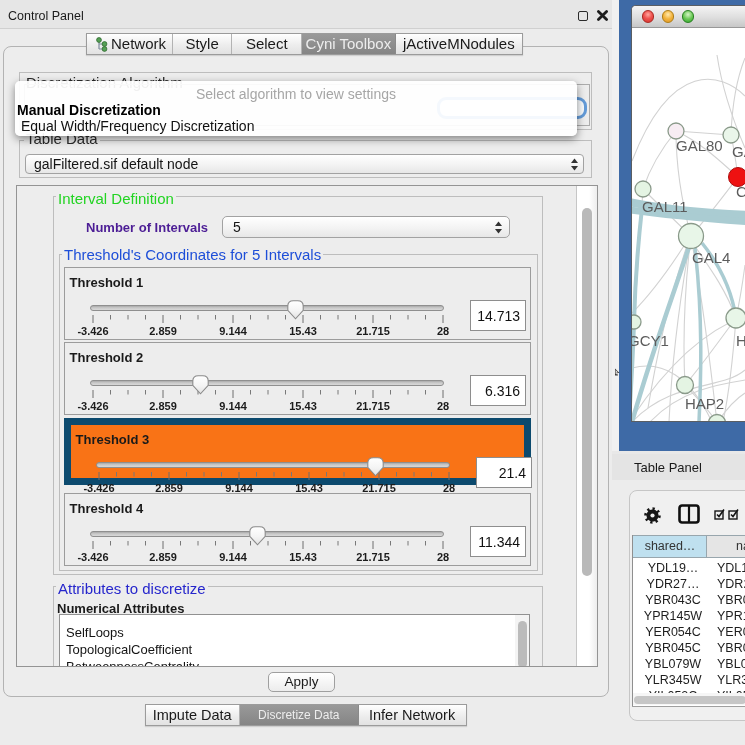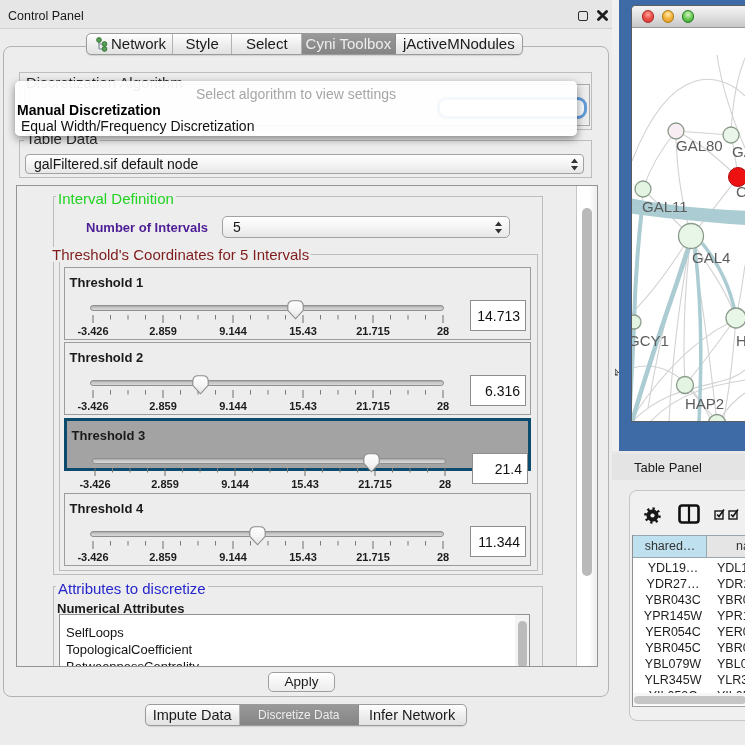--- a/index.html
+++ b/index.html
@@ -1,18 +1,18 @@
 <!DOCTYPE html>
 <html><head><meta charset="utf-8">
 <style>
 * { margin:0; padding:0; box-sizing:border-box; }
 body { width:745px; height:745px; overflow:hidden; position:relative;
   font-family:"Liberation Sans", sans-serif; background:#ececec; }
 .abs { position:absolute; }
-.seg { position:absolute; top:33px; height:22px; display:flex; border:1px solid #9b9b9b; border-radius:5px;
+.seg { position:absolute; top:33px; height:22px; display:flex; border:1px solid #9b9b9b; border-radius:0;
   overflow:hidden; background:linear-gradient(#ffffff,#ededed 55%,#e2e2e2); box-shadow:0 1px 1px rgba(0,0,0,0.12); }
 .seg > div { font-size:15px; color:#1a1a1a; text-align:center; line-height:20px; border-right:1px solid #b3b3b3; }
 .seg > div:last-child { border-right:none; }
 .seg > div.sel { background:linear-gradient(#999999,#858585); color:#ededed; border-right-color:#8a8a8a; }
 .gtitle { position:absolute; font-size:15px; background:#ededed; padding:0 2px; line-height:15px; white-space:nowrap; }
 </style></head>
 <body>
 
 <div class="abs" style="left:0;top:0;width:612px;height:745px;background:#ececec"></div>
 <div class="abs" style="left:0;top:0;width:612px;height:29px;background:#e6e6e6;border-bottom:1px solid #d0d0d0"></div>
@@ -65,21 +65,21 @@
   <div style="position:absolute;left:69px;top:34px;font-size:13px;font-weight:bold;color:#4c1d95">Number of Intervals</div>
   <div style="position:absolute;left:205px;top:30px;width:288px;height:22px;border:1px solid #a2a2a2;border-radius:5px;background:linear-gradient(#ffffff,#f3f3f3 55%,#e7e7e7)">
     <div style="position:absolute;left:10px;top:2px;font-size:14px;color:#141414">5</div>
     <svg style="position:absolute;right:6px;top:4px" width="9" height="13" viewBox="0 0 9 13">
     <path d="M 4.5 0.5 L 8 5 L 1 5 Z" fill="#333"></path>
         <path d="M 4.5 12.5 L 8 8 L 1 8 Z" fill="#333"></path>
       </svg>
   </div>
 
   <div style="position:absolute;left:41.5px;top:68px;width:479px;height:317px;border:1px solid #bdbdbd"></div>
-  <div class="gtitle" style="left:33px;top:60.5px;color:#7f1d1d">Threshold's Coordinates for 5 Intervals</div>
+  <div class="gtitle" style="left:45px;top:60.5px;color:#1d4ed8">Threshold's Coordinates for 5 Intervals</div>
   <div style="position:absolute;left:46.5px;top:81px;width:467px;height:73px;border:1px solid #9c9c9c;background:#ededed">
 <div style="position:absolute;left:5px;top:7px;font-size:13px;font-weight:bold;color:#1a1a1a">Threshold 1</div>
 <div style="position:absolute;left:25.5px;top:37px;width:354px;height:6px;border:1px solid #8f8f8f;border-radius:4px;background:linear-gradient(#a9a9a9,#c9c9c9 45%,#d8d8d8)"></div>
 <svg width="360" height="9" style="position:absolute;left:24.5px;top:47px" viewBox="0 0 360 9">
         <line x1="4" y1="0" x2="4" y2="8" stroke="#6e6e6e" stroke-width="1"></line>
         <line x1="21.5" y1="0" x2="21.5" y2="4.5" stroke="#787878" stroke-width="1"></line>
         <line x1="39.0" y1="0" x2="39.0" y2="4.5" stroke="#787878" stroke-width="1"></line>
         <line x1="56.5" y1="0" x2="56.5" y2="4.5" stroke="#787878" stroke-width="1"></line>
         <line x1="74" y1="0" x2="74" y2="8" stroke="#6e6e6e" stroke-width="1"></line>
         <line x1="91.5" y1="0" x2="91.5" y2="4.5" stroke="#787878" stroke-width="1"></line>
@@ -154,21 +154,21 @@
         <path d="M 0.8 6 Q 0.8 0.8 6.3 0.8 L 10.7 0.8 Q 16.2 0.8 16.2 6 L 16.2 10.3 L 8.5 18.8 L 0.8 10.3 Z" fill="url(#tg2)" stroke="#8a8a8a" stroke-width="1.1"></path>
       </svg>
 <div style="position:absolute;left:-1.5px;top:56.5px;width:60px;text-align:center;font-size:11px;font-weight:bold;color:#1c1c1c">-3.426</div>
       <div style="position:absolute;left:68.5px;top:56.5px;width:60px;text-align:center;font-size:11px;font-weight:bold;color:#1c1c1c">2.859</div>
       <div style="position:absolute;left:138.5px;top:56.5px;width:60px;text-align:center;font-size:11px;font-weight:bold;color:#1c1c1c">9.144</div>
       <div style="position:absolute;left:208.5px;top:56.5px;width:60px;text-align:center;font-size:11px;font-weight:bold;color:#1c1c1c">15.43</div>
       <div style="position:absolute;left:278.5px;top:56.5px;width:60px;text-align:center;font-size:11px;font-weight:bold;color:#1c1c1c">21.715</div>
       <div style="position:absolute;left:348.5px;top:56.5px;width:60px;text-align:center;font-size:11px;font-weight:bold;color:#1c1c1c">28</div>
 <div style="position:absolute;left:405.5px;top:32px;width:56px;height:31px;border:1px solid #8e8e8e;background:#fff;font-size:14px;text-align:right;line-height:30px;padding-right:5px;color:#111">6.316</div>
 </div>
-<div style="position:absolute;left:46.5px;top:232px;width:467px;height:53px;border:3px solid #0c4a6e;background:#a3a3a3">
+<div style="position:absolute;left:46.5px;top:232px;width:467px;height:67px;border:7px solid #0c4a6e;background:#f97316">
 <div style="position:absolute;left:5px;top:7px;font-size:13px;font-weight:bold;color:#1a1a1a">Threshold 3</div>
 <div style="position:absolute;left:25.5px;top:37px;width:354px;height:6px;border:1px solid #8f8f8f;border-radius:4px;background:linear-gradient(#a9a9a9,#c9c9c9 45%,#d8d8d8)"></div>
 <svg width="360" height="9" style="position:absolute;left:24.5px;top:47px" viewBox="0 0 360 9">
         <line x1="4" y1="0" x2="4" y2="8" stroke="#6e6e6e" stroke-width="1"></line>
         <line x1="21.5" y1="0" x2="21.5" y2="4.5" stroke="#787878" stroke-width="1"></line>
         <line x1="39.0" y1="0" x2="39.0" y2="4.5" stroke="#787878" stroke-width="1"></line>
         <line x1="56.5" y1="0" x2="56.5" y2="4.5" stroke="#787878" stroke-width="1"></line>
         <line x1="74" y1="0" x2="74" y2="8" stroke="#6e6e6e" stroke-width="1"></line>
         <line x1="91.5" y1="0" x2="91.5" y2="4.5" stroke="#787878" stroke-width="1"></line>
         <line x1="109.0" y1="0" x2="109.0" y2="4.5" stroke="#787878" stroke-width="1"></line>

